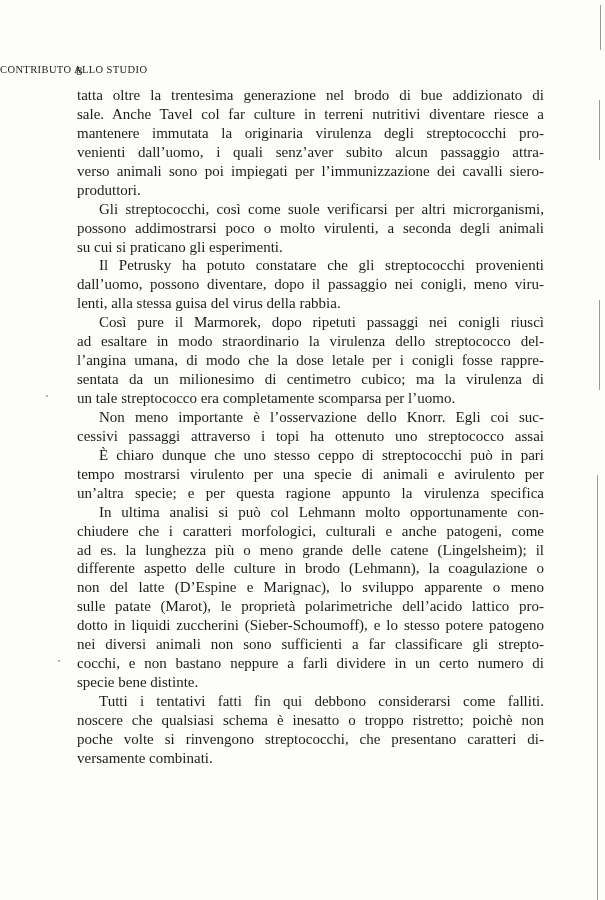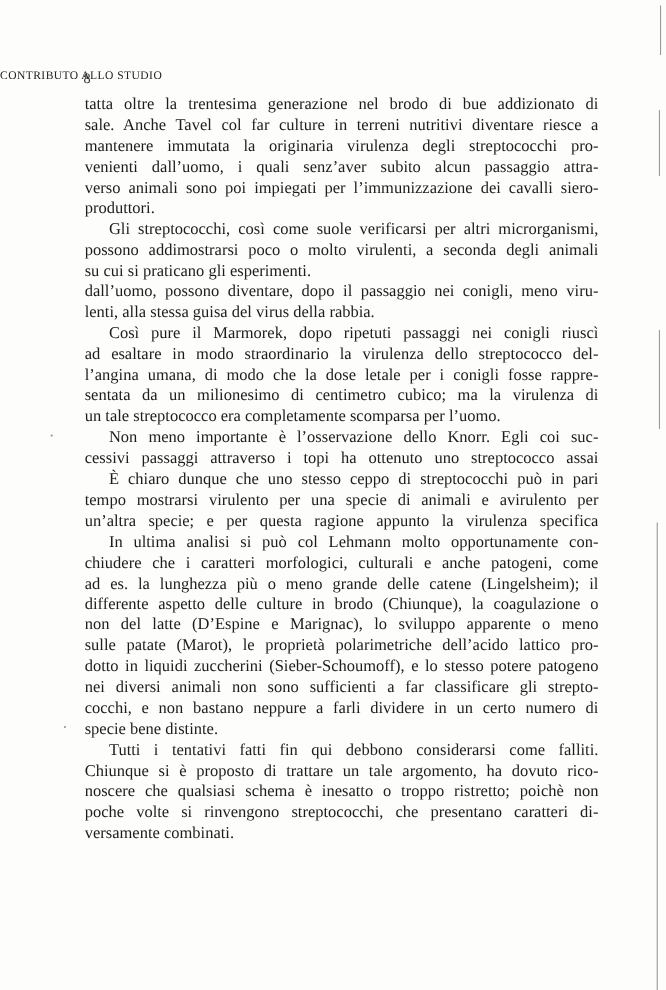--- a/index.html
+++ b/index.html
@@ -49,40 +49,40 @@
 <div class="body-text" id="body">
     <div class="line"><span>tatta oltre la trentesima generazione nel brodo di bue addizionato di</span></div>
     <div class="line"><span>sale. Anche Tavel col far culture in terreni nutritivi diventare riesce a</span></div>
     <div class="line"><span>mantenere immutata la originaria virulenza degli streptococchi pro-</span></div>
     <div class="line"><span>venienti dall’uomo, i quali senz’aver subito alcun passaggio attra-</span></div>
     <div class="line"><span>verso animali sono poi impiegati per l’immunizzazione dei cavalli siero-</span></div>
     <div class="line last"><span>produttori.</span></div>
     <div class="line indent"><span>Gli streptococchi, così come suole verificarsi per altri microrganismi,</span></div>
     <div class="line"><span>possono addimostrarsi poco o molto virulenti, a seconda degli animali</span></div>
     <div class="line last"><span>su cui si praticano gli esperimenti.</span></div>
+    <div class="line indent"><span>Il Petrusky ha potuto constatare che gli streptococchi provenienti</span></div>
     <div class="line"><span>dall’uomo, possono diventare, dopo il passaggio nei conigli, meno viru-</span></div>
     <div class="line last"><span>lenti, alla stessa guisa del virus della rabbia.</span></div>
     <div class="line indent"><span>Così pure il Marmorek, dopo ripetuti passaggi nei conigli riuscì</span></div>
     <div class="line"><span>ad esaltare in modo straordinario la virulenza dello streptococco del-</span></div>
     <div class="line"><span>l’angina umana, di modo che la dose letale per i conigli fosse rappre-</span></div>
     <div class="line"><span>sentata da un milionesimo di centimetro cubico; ma la virulenza di</span></div>
     <div class="line last"><span>un tale streptococco era completamente scomparsa per l’uomo.</span></div>
     <div class="line indent"><span>Non meno importante è l’osservazione dello Knorr. Egli coi suc-</span></div>
     <div class="line"><span>cessivi passaggi attraverso i topi ha ottenuto uno streptococco assai</span></div>
     <div class="line indent"><span>È chiaro dunque che uno stesso ceppo di streptococchi può in pari</span></div>
     <div class="line"><span>tempo mostrarsi virulento per una specie di animali e avirulento per</span></div>
     <div class="line"><span>un’altra specie; e per questa ragione appunto la virulenza specifica</span></div>
     <div class="line indent"><span>In ultima analisi si può col Lehmann molto opportunamente con-</span></div>
     <div class="line"><span>chiudere che i caratteri morfologici, culturali e anche patogeni, come</span></div>
     <div class="line"><span>ad es. </span><span class="it">la lunghezza più o meno grande delle catene</span><span> (Lingelsheim); il</span></div>
-    <div class="line"><span class="it">differente aspetto delle culture in brodo</span><span> (Chiunque), </span><span class="it">la coagulazione o</span></div>
+    <div class="line"><span class="it">differente aspetto delle culture in brodo</span><span> (Lehmann), </span><span class="it">la coagulazione o</span></div>
     <div class="line"><span class="it">non del latte</span><span> (D’Espine e Marignac), </span><span class="it">lo sviluppo apparente o meno</span></div>
     <div class="line"><span class="it">sulle patate</span><span> (Marot), </span><span class="it">le proprietà polarimetriche dell’acido lattico pro-</span></div>
     <div class="line"><span class="it">dotto in liquidi zuccherini</span><span> (Sieber-Schoumoff), </span><span class="it">e lo stesso potere patogeno</span></div>
     <div class="line"><span class="it">nei diversi animali</span><span> non sono sufficienti a far classificare gli strepto-</span></div>
     <div class="line"><span>cocchi, e non bastano neppure a farli dividere in un certo numero di</span></div>
     <div class="line last"><span>specie bene distinte.</span></div>
     <div class="line indent"><span>Tutti i tentativi fatti fin qui debbono considerarsi come falliti.</span></div>
-    <div class="line"><span>Chiunque si è proposto di trattare un tale argomento, ha dovuto rico-</span></div>
     <div class="line"><span>noscere che qualsiasi schema è inesatto o troppo ristretto; poichè non</span></div>
     <div class="line"><span>poche volte si rinvengono streptococchi, che presentano caratteri di-</span></div>
     <div class="line last"><span>versamente combinati.</span></div>
   </div>
 
 </body></html>

